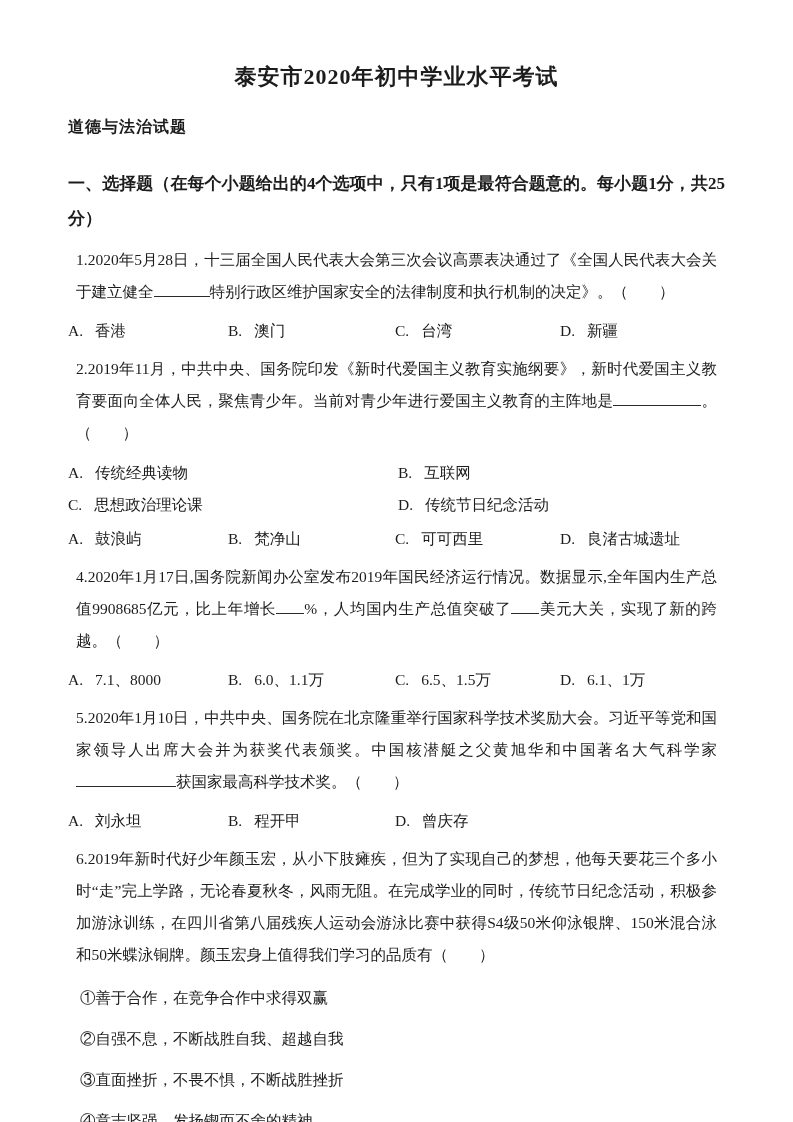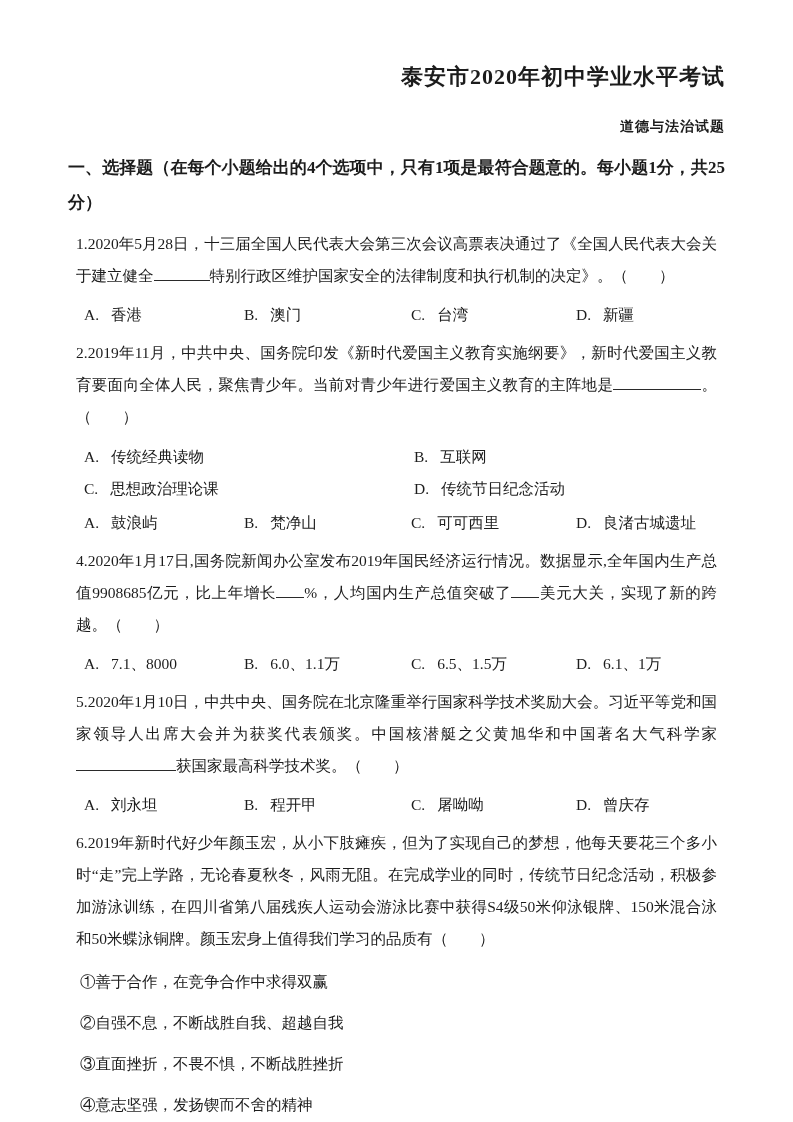--- a/index.html
+++ b/index.html
@@ -16,31 +16,31 @@
   }
   .page {
     box-sizing: border-box;
     width: 793px;
     height: 1122px;
     padding: 62px 68px 0 68px;
   }
   .title {
     font-size: 22px;
     font-weight: bold;
-    text-align: right;
+    text-align: center;
     line-height: 30px;
     margin-bottom: 20px;
     letter-spacing: 1px;
   }
   .subtitle {
-    font-size: 14px;
+    font-size: 16px;
     font-weight: bold;
-    text-align: right;
+    text-align: left;
     line-height: 30px;
-    margin-bottom: 8px;
+    margin-bottom: 24px;
     letter-spacing: 1px;
   }
   .section-heading {
     font-size: 17px;
     font-weight: bold;
     line-height: 35px;
     text-align: justify;
     margin-bottom: 2px;
   }
   .question { margin-top: 3px; }
@@ -63,21 +63,21 @@
   .w100 { width: 100px; }
   .opts { font-size: 15.5px; }
   .cols4 {
     display: grid;
     grid-template-columns: 160px 167px 165px 1fr;
   }
   .cols2 {
     display: grid;
     grid-template-columns: 330px 1fr;
   }
-  .opt { line-height: 29px; white-space: nowrap; margin-left: 16px; }
+  .opt { line-height: 29px; white-space: nowrap; }
   .cols2 .opt { line-height: 32px; }
   .opt-label { display: inline-block; margin-right: 12px; }
   .sub-item {
     margin: 12px;
     font-size: 15.5px;
     line-height: 29px;
   }
 </style>
 </head>
 <body>
@@ -126,21 +126,20 @@
       <div class="opt"><span class="opt-label">C.</span><span class="opt-text">6.5、1.5万</span></div>
       <div class="opt"><span class="opt-label">D.</span><span class="opt-text">6.1、1万</span></div>
     </div>
   </div>
 
   <div class="question">
     <p class="q-text"><span>5.2020年1月10日，中共中央、国务院在北京隆重举行国家科学技术奖励大会。习近平等党和国家领导人出席大会并为获奖代表颁奖。中国核潜艇之父黄旭华和中国著名大气科学家</span><span class="blank w100"></span><span>获国家最高科学技术奖。（　　）</span></p>
     <div class="opts cols4">
       <div class="opt"><span class="opt-label">A.</span><span class="opt-text">刘永坦</span></div>
       <div class="opt"><span class="opt-label">B.</span><span class="opt-text">程开甲</span></div>
-      <div class="opt"><span class="opt-label">C.</span><span class="opt-text">屠呦呦</span></div>
       <div class="opt"><span class="opt-label">D.</span><span class="opt-text">曾庆存</span></div>
     </div>
   </div>
 
   <div class="question">
     <p class="q-text"><span>6.2019年新时代好少年颜玉宏，从小下肢瘫疾，但为了实现自己的梦想，他每天要花三个多小时“走”完上学路，无论春夏秋冬，风雨无阻。在完成学业的同时，传统节日纪念活动，积极参加游泳训练，在四川省第八届残疾人运动会游泳比赛中获得S4级50米仰泳银牌、150米混合泳和50米蝶泳铜牌。颜玉宏身上值得我们学习的品质有（　　）</span></p>
     <p class="sub-item">①善于合作，在竞争合作中求得双赢</p>
     <p class="sub-item">②自强不息，不断战胜自我、超越自我</p>
     <p class="sub-item">③直面挫折，不畏不惧，不断战胜挫折</p>
     <p class="sub-item">④意志坚强，发扬锲而不舍的精神</p>

